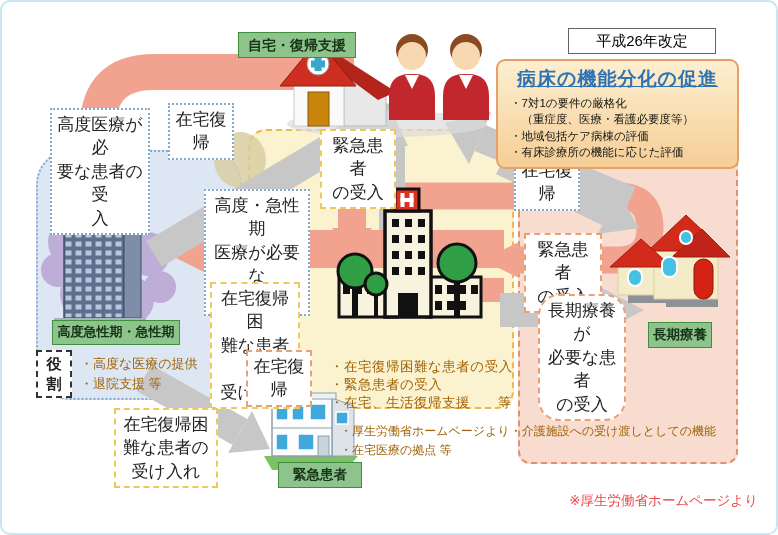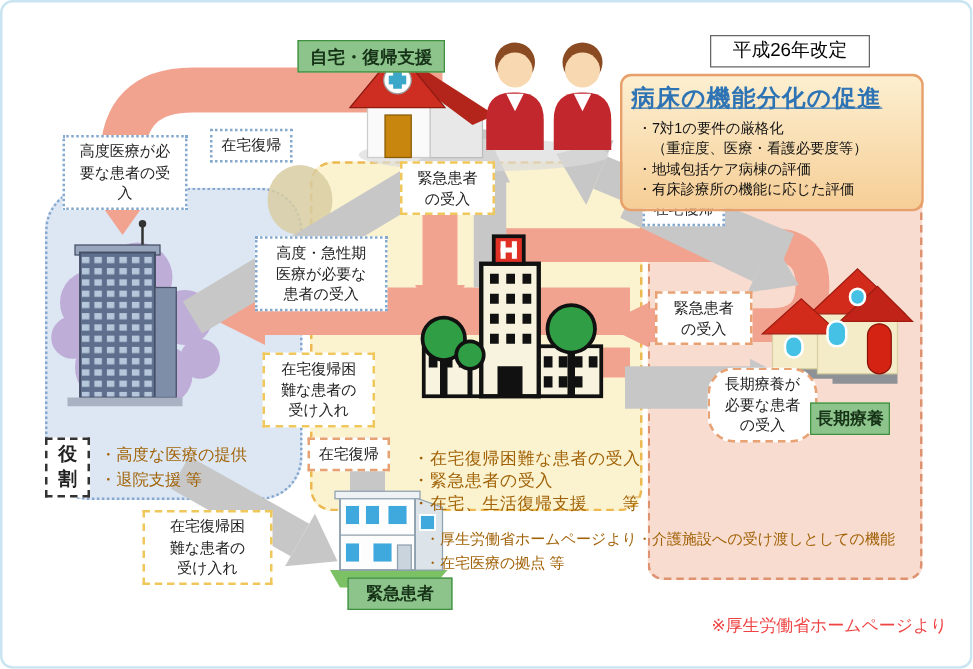--- a/index.html
+++ b/index.html
@@ -8,46 +8,46 @@
     background:#fff;border:2px solid #C9E5F1;border-radius:10px;overflow:hidden;
     font-family:"Liberation Sans","DejaVu Sans",sans-serif;color:#222;
   }
   .region{position:absolute;z-index:1;box-sizing:border-box;}
   #region-acute{left:34px;top:148px;width:206px;height:250px;background:#DCE7F3;border:2px dotted #86A8D0;border-radius:34px;}
   #region-community{left:246px;top:127px;width:266px;height:280px;background:#FBF3D0;border:2px dashed #ECB84F;border-radius:18px;}
   #region-longterm{left:516px;top:150px;width:220px;height:312px;background:#F8DCD0;border:2px dashed #DE9270;border-radius:12px;}
   #artwork{position:absolute;left:0;top:0;z-index:2;}
   .lbl{
     position:absolute;z-index:3;background:#fff;text-align:center;
-    white-space:pre-line;font-size:12px;line-height:1.38;padding:3px 4px;box-sizing:border-box;
+    white-space:pre-line;font-size:17px;line-height:1.38;padding:3px 4px;box-sizing:border-box;
   }
   .lbl.blue{border:2px dotted #84A9CF;}
   .lbl.yellow{border:2px dashed #EFC75B;}
   .lbl.orange{border:2px dashed #E8A173;}
   .green{
     position:absolute;z-index:3;background:#8CC48C;border:1.5px solid #3F8F3F;color:#173317;
     font-weight:bold;text-align:center;white-space:pre-line;padding:3px 4px;box-sizing:border-box;font-size:13px;line-height:1.3;
   }
   .bullets{position:absolute;z-index:3;white-space:pre-line;text-align:left;color:#a16207;}
   #role-box{
     position:absolute;z-index:3;left:34px;top:348px;width:36px;height:48px;border:2px dashed #333;
     font-weight:bold;font-size:15px;line-height:1.35;text-align:center;white-space:pre-line;background:#fff;box-sizing:border-box;padding-top:2px;
   }
   #revision-tag{
-    position:absolute;z-index:4;left:566px;top:26px;width:128px;height:26px;background:#fff;border:1.5px solid #666;
+    position:absolute;z-index:4;left:566px;top:26px;width:148px;height:26px;background:#fff;border:1.5px solid #666;
     font-size:15px;text-align:center;line-height:24px;color:#000;box-sizing:border-box;
   }
   #promo-box{
     position:absolute;z-index:4;left:494px;top:57px;width:243px;box-sizing:border-box;
     background:linear-gradient(180deg,#FCEFD0 0%,#F6CE96 100%);
     border:2px solid #E8A06B;border-radius:9px;padding:5px 7px 7px 7px;
   }
   #promo-title{
     font-size:19px;font-weight:bold;color:#2E74B5;text-decoration:underline;
-    text-align:left;letter-spacing:1px;margin:0 0 3px 0;
+    text-align:center;letter-spacing:1px;margin:0 0 3px 0;
   }
   #promo-bullets{font-size:11.5px;line-height:1.42;color:#111;white-space:pre-line;padding-left:5px;}
   #footer-source{position:absolute;z-index:3;right:18px;top:490px;font-size:13.5px;color:#ef4444;}
 </style>
 </head>
 <body>
 
 <div id="canvas">
 
   <div class="region" id="region-acute"></div>
@@ -219,32 +219,33 @@
 入</div>
   <div class="lbl blue" style="left:166px;top:101px;width:66px;">在宅復帰</div>
   <div class="lbl yellow" style="left:318px;top:127px;width:76px;">緊急患者
 の受入</div>
   <div class="lbl blue" style="left:512px;top:152px;width:66px;">在宅復帰</div>
   <div class="lbl blue" style="left:202px;top:187px;width:106px;">高度・急性期
 医療が必要な
 患者の受入</div>
   <div class="lbl orange" style="left:522px;top:231px;width:78px;">緊急患者
 の受入</div>
-  <div class="lbl orange" style="left:564px;top:292px;width:88px;border-radius:21px;">長期療養が
+  <div class="lbl orange" style="left:536px;top:292px;width:88px;border-radius:21px;">長期療養が
 必要な患者
 の受入</div>
   <div class="lbl yellow" style="left:208px;top:280px;width:90px;">在宅復帰困
 難な患者の
 受け入れ</div>
   <div class="lbl orange" style="left:244px;top:348px;width:66px;">在宅復帰</div>
   <div class="lbl yellow" style="left:112px;top:406px;width:104px;">在宅復帰困
 難な患者の
 受け入れ</div>
 
   <div class="green" style="left:236px;top:30px;width:118px;font-size:14px;">自宅・復帰支援</div>
+  <div class="green" style="left:50px;top:318px;width:128px;">高度急性期・急性期</div>
   <div class="green" style="left:646px;top:320px;width:64px;font-size:13.5px;">長期療養</div>
   <div class="green" style="left:276px;top:460px;width:84px;font-size:13.5px;">緊急患者</div>
 
   <div id="role-box">役
 割</div>
   <div class="bullets" style="left:78px;top:352px;font-size:13px;line-height:1.5;">・高度な医療の提供
 ・退院支援 等</div>
   <div class="bullets" style="left:328px;top:356px;font-size:13.5px;line-height:1.32;letter-spacing:0.5px;">・在宅復帰困難な患者の受入
 ・緊急患者の受入
 ・在宅、生活復帰支援　　等</div>

